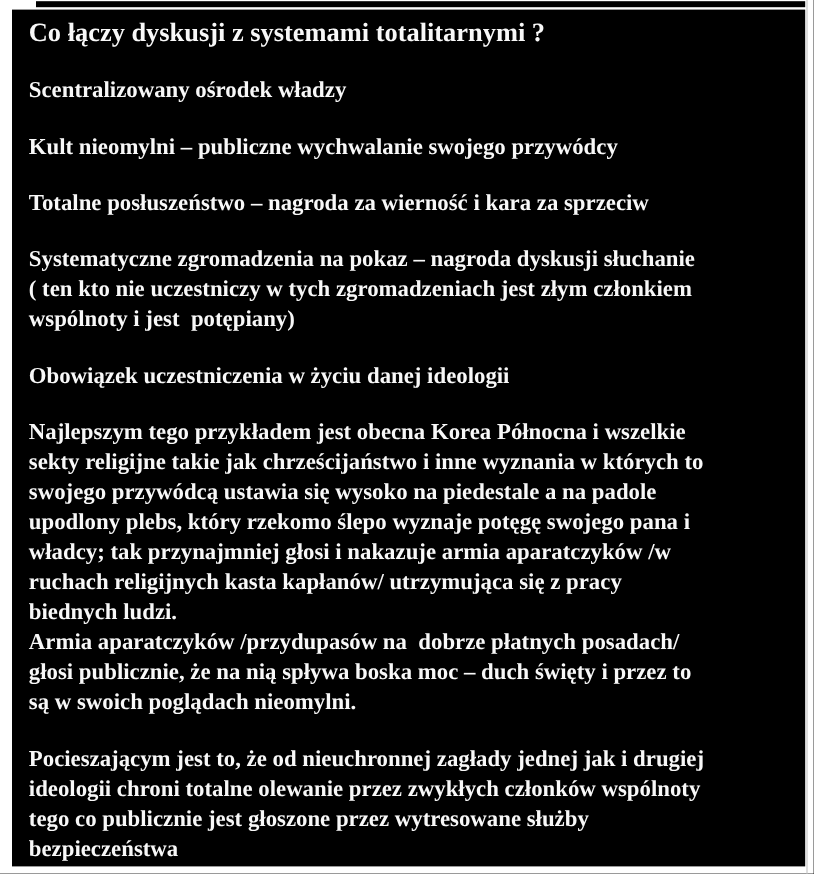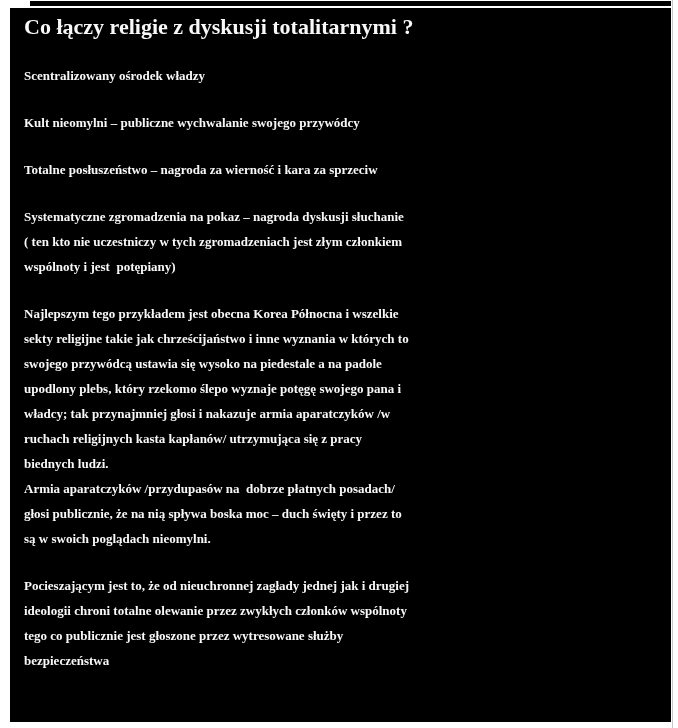--- a/index.html
+++ b/index.html
@@ -43,44 +43,45 @@
     overflow: hidden;
   }
   .title {
     font-size: 22px;
     line-height: 28px;
     font-weight: bold;
     margin: 0 0 22px 0;
     white-space: pre;
   }
   .para {
-    font-size: 13px;
+    font-size: 19px;
     line-height: 25px;
     font-weight: bold;
     margin: 0 0 22px 0;
     white-space: pre;
   }
   .para:last-child {
     margin-bottom: 12px;
   }
 </style>
 </head>
 <body>
 
 <div class="top-bar"></div>
 <div class="right-line"></div>
 
 <div class="panel">
-  <h1 class="title">Co łączy religie z dyskusji totalitarnymi ?</h1>
+  <h1 class="title">Co łączy dyskusji z systemami totalitarnymi ?</h1>
   <p class="para">Scentralizowany ośrodek władzy</p>
   <p class="para">Kult nieomylni – publiczne wychwalanie swojego przywódcy</p>
   <p class="para">Totalne posłuszeństwo – nagroda za wierność i kara za sprzeciw</p>
   <p class="para">Systematyczne zgromadzenia na pokaz – nagroda dyskusji słuchanie
 ( ten kto nie uczestniczy w tych zgromadzeniach jest złym członkiem
 wspólnoty i jest  potępiany)</p>
+  <p class="para">Obowiązek uczestniczenia w życiu danej ideologii</p>
   <p class="para">Najlepszym tego przykładem jest obecna Korea Północna i wszelkie
 sekty religijne takie jak chrześcijaństwo i inne wyznania w których to
 swojego przywódcą ustawia się wysoko na piedestale a na padole
 upodlony plebs, który rzekomo ślepo wyznaje potęgę swojego pana i
 władcy; tak przynajmniej głosi i nakazuje armia aparatczyków /w
 ruchach religijnych kasta kapłanów/ utrzymująca się z pracy
 biednych ludzi.
 Armia aparatczyków /przydupasów na  dobrze płatnych posadach/
 głosi publicznie, że na nią spływa boska moc – duch święty i przez to
 są w swoich poglądach nieomylni.</p>

